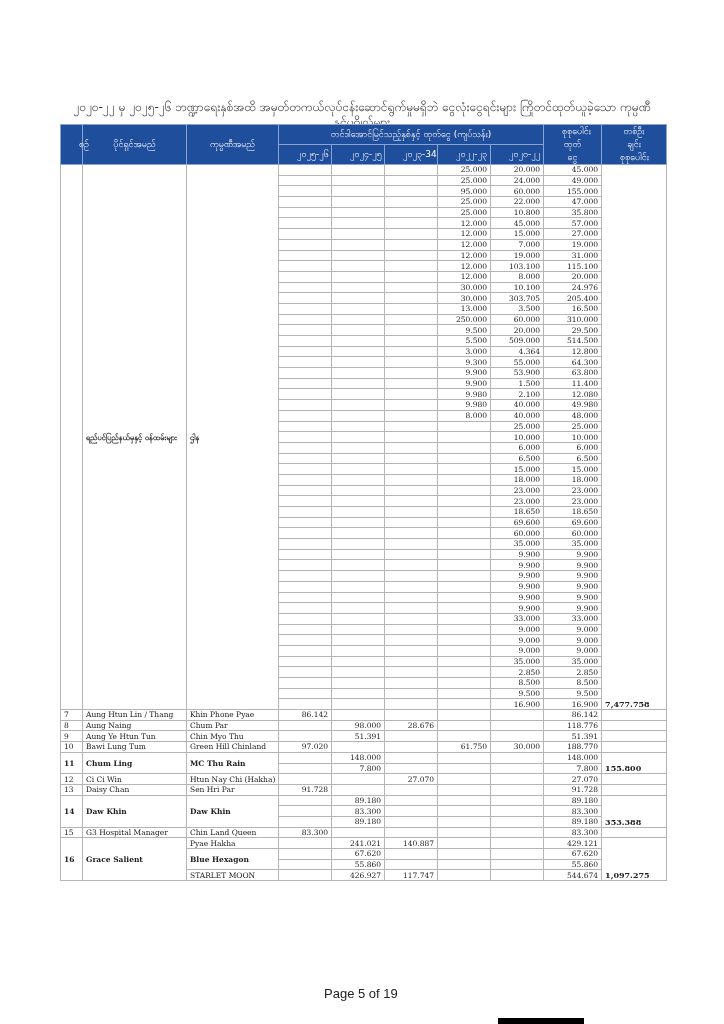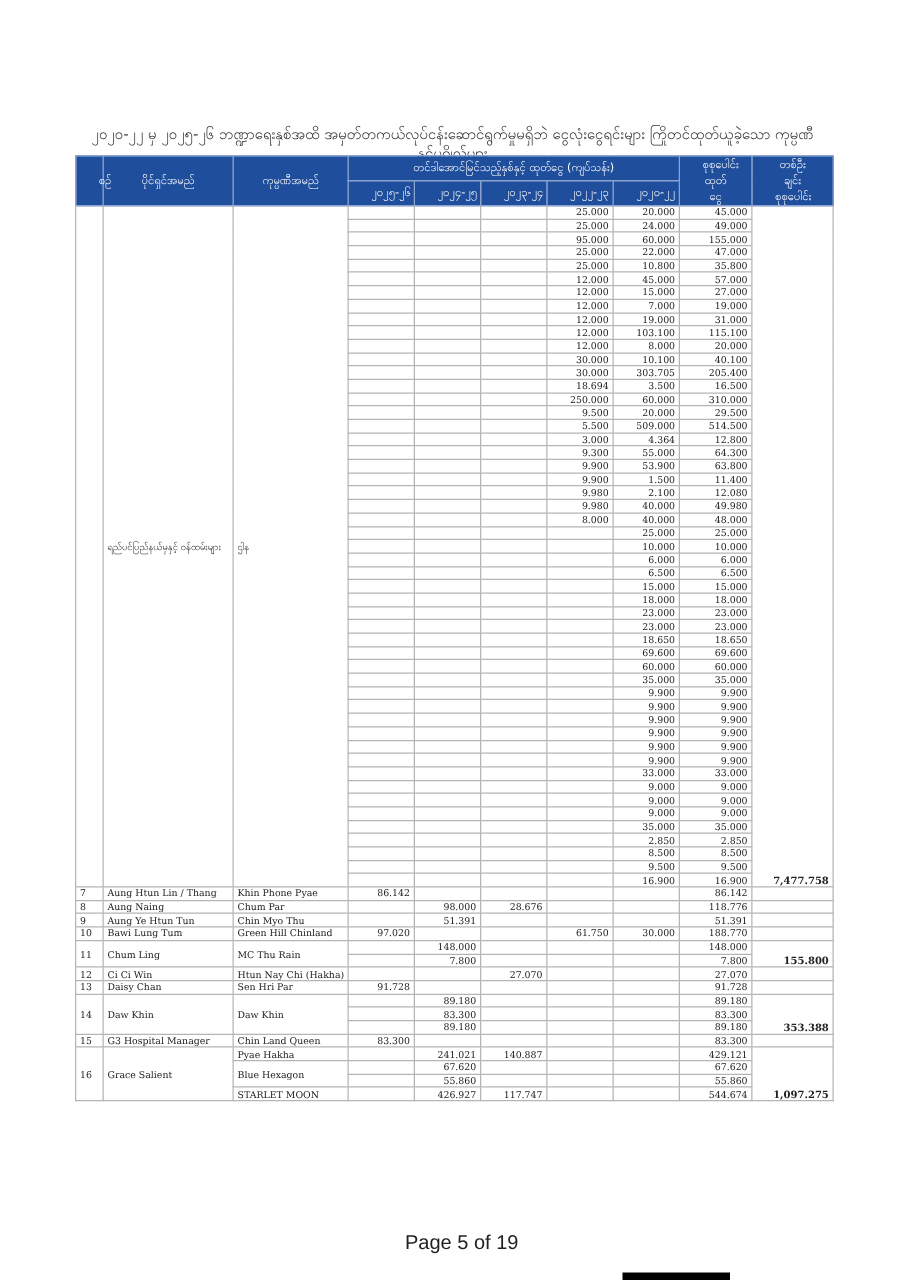--- a/index.html
+++ b/index.html
@@ -2,25 +2,25 @@
 <html><head>
 <meta charset="utf-8">
 <style>
   html,body{margin:0;padding:0;background:#fff;}
   body{width:724px;height:1024px;position:relative;overflow:hidden;font-family:"DejaVu Serif",serif;color:#222;}
   .title{position:absolute;left:70px;right:70px;top:100px;text-align:center;font-size:12px;line-height:15px;color:#333;font-family:"DejaVu Sans",sans-serif;}
   table{position:absolute;left:60px;top:124px;width:606px;border-collapse:collapse;table-layout:fixed;}
   th{background:#1f4e9c;color:#fff;font-weight:normal;font-size:9px;font-family:"DejaVu Sans",sans-serif;border:1px solid #8aa3cf;padding:0 18px;height:18px;}
   td{border:1px solid #b5b5b5;font-size:7.5px;padding:0 3px;height:9.7px;line-height:9px;white-space:nowrap;overflow:hidden;}
   td.num{text-align:right;}
-  td.tot{text-align:right;font-weight:bold;font-size:8px;vertical-align:bottom;}
-  td.merge{vertical-align:middle;}
+  td.tot{text-align:left;font-weight:bold;font-size:8px;vertical-align:bottom;}
+  td.merge{vertical-align:middle;font-weight:bold;}
   tr.grp td{border-top:1.5px solid #b83a3a;}
   .footer-date{position:absolute;left:26px;top:986px;font-family:"Liberation Sans",sans-serif;font-size:12px;margin-top:48px;}
-  .footer-page{position:absolute;left:324px;top:986px;font-family:"Liberation Sans",sans-serif;font-size:16px;}
+  .footer-page{position:absolute;left:324px;top:986px;font-family:"Liberation Sans",sans-serif;font-size:13px;}
   .blackbar{position:absolute;left:498px;top:1018px;width:86px;height:6px;background:#000;}
 </style>
 </head>
 <body>
 
 <div class="title">၂၀၂၀-၂၂ မှ ၂၀၂၅-၂၆ ဘဏ္ဍာရေးနှစ်အထိ အမှတ်တကယ်လုပ်ငန်းဆောင်ရွက်မှုမရှိဘဲ ငွေလုံးငွေရင်းများ ကြိုတင်ထုတ်ယူခဲ့သော ကုမ္ပဏီနှင့်ပုဂ္ဂိုလ်များ</div>
 
 <table>
   <colgroup>
     <col style="width:22px">
@@ -39,21 +39,21 @@
       <th rowspan="2">စဉ်</th>
       <th rowspan="2">ပိုင်ရှင်အမည်</th>
       <th rowspan="2">ကုမ္ပဏီအမည်</th>
       <th colspan="5">တင်ဒါအောင်မြင်သည့်နှစ်နှင့် ထုတ်ငွေ (ကျပ်သန်း)</th>
       <th rowspan="2">စုစုပေါင်း ထုတ်ငွေ</th>
       <th rowspan="2">တစ်ဦးချင်း စုစုပေါင်း</th>
     </tr>
     <tr>
       <th>၂၀၂၅-၂၆</th>
       <th>၂၀၂၄-၂၅</th>
-      <th>၂၀၂၃-၂၄</th>
+      <th>၂၀၂၃-34</th>
       <th>၂၀၂၂-၂၃</th>
       <th>၂၀၂၀-၂၂</th>
     </tr>
   </thead>
   <tbody id="tbody">
       <tr>
         <td class="merge" rowspan="51"></td>
         <td class="merge" rowspan="51">ရည်ပင်ပြည်နယ်မှနှင့် ဝန်ထမ်းများ</td>
         <td class="merge" rowspan="51">ဌါန</td>
         <td class="num"></td>
@@ -143,35 +143,35 @@
         <td class="num">12.000</td>
         <td class="num">8.000</td>
         <td class="num">20.000</td>
       </tr>
       <tr>
         <td class="num"></td>
         <td class="num"></td>
         <td class="num"></td>
         <td class="num">30.000</td>
         <td class="num">10.100</td>
-        <td class="num">40.100</td>
+        <td class="num">24.976</td>
       </tr>
       <tr>
         <td class="num"></td>
         <td class="num"></td>
         <td class="num"></td>
         <td class="num">30.000</td>
         <td class="num">303.705</td>
         <td class="num">205.400</td>
       </tr>
       <tr>
         <td class="num"></td>
         <td class="num"></td>
         <td class="num"></td>
-        <td class="num">18.694</td>
+        <td class="num">13.000</td>
         <td class="num">3.500</td>
         <td class="num">16.500</td>
       </tr>
       <tr>
         <td class="num"></td>
         <td class="num"></td>
         <td class="num"></td>
         <td class="num">250.000</td>
         <td class="num">60.000</td>
         <td class="num">310.000</td>

